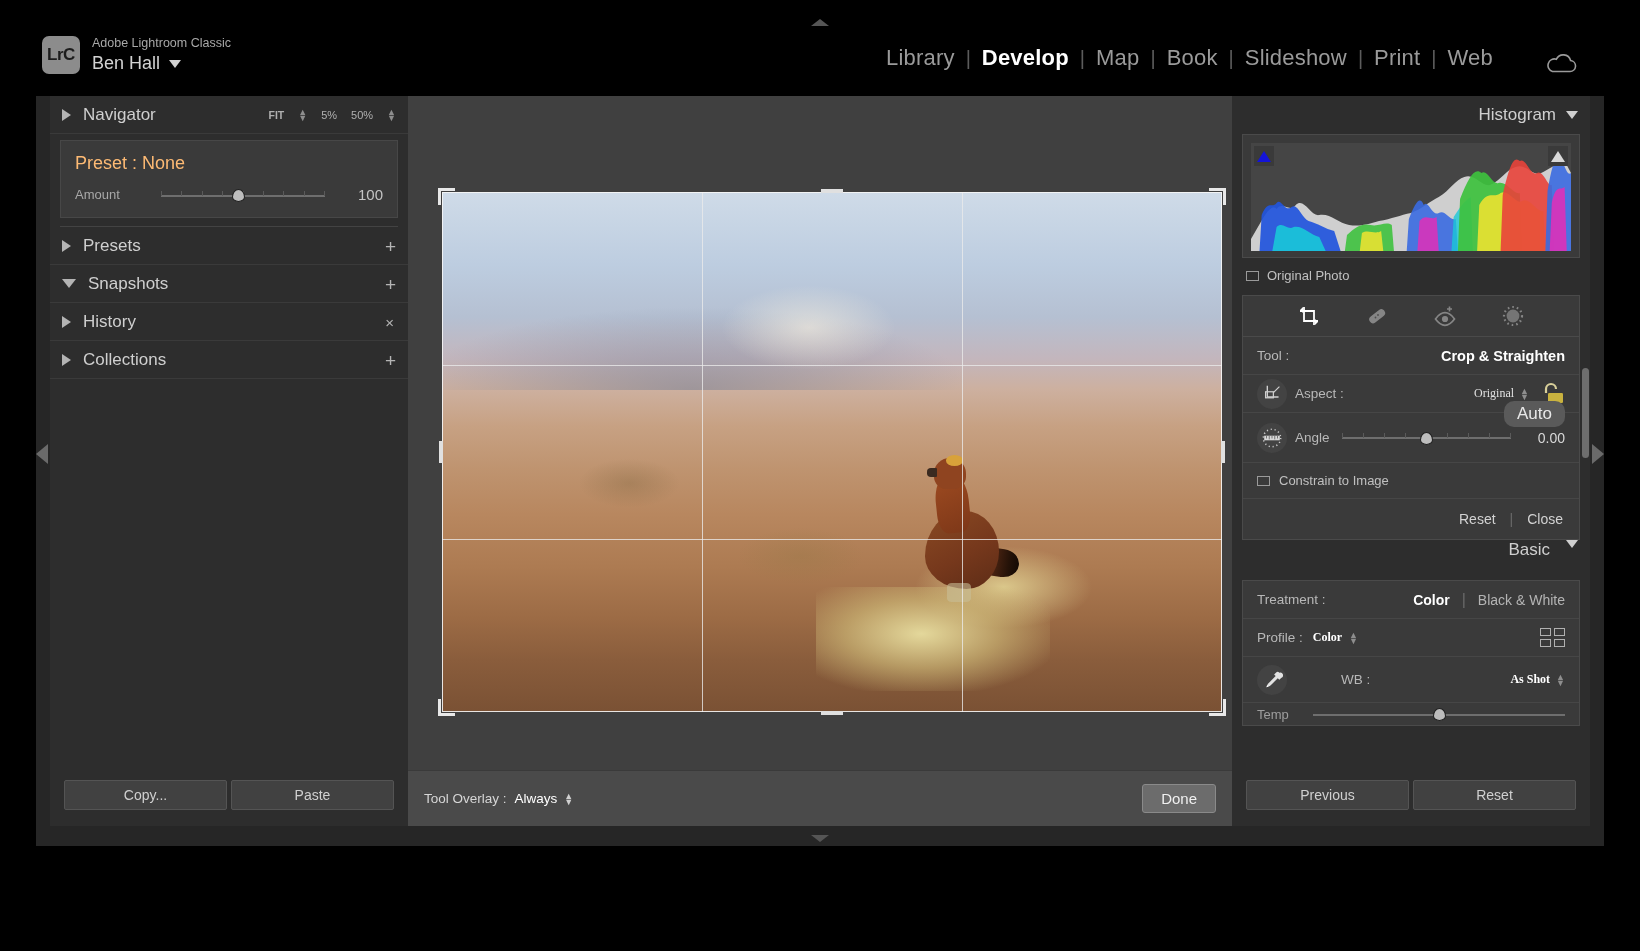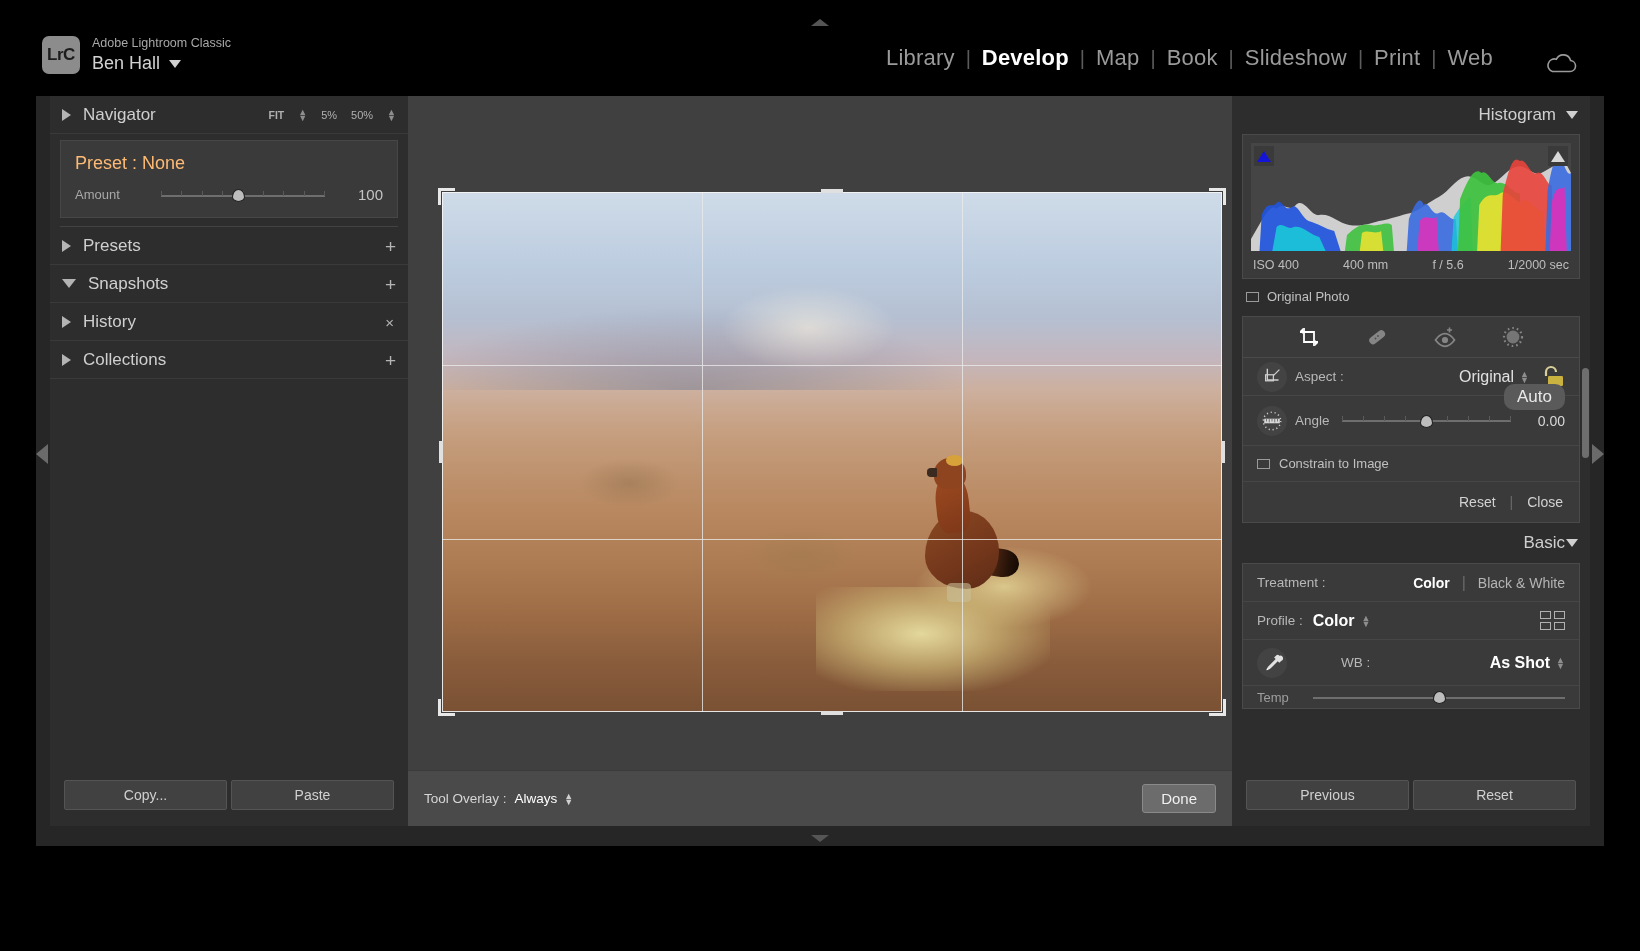--- a/index.html
+++ b/index.html
@@ -327,21 +327,21 @@
     border-bottom: 1px solid #4a4a4a;
   }
   .tool-row {
     position: relative; display: flex; align-items: center;
     height: 38px; padding: 0 14px;
     border-bottom: 1px solid #464646;
   }
   .tool-row.tall { height: 50px; }
   .row-label { color: #b8b8b8; font-size: 13.5px; }
   .row-value-strong { color: #ffffff; font-size: 14.5px; font-weight: bold; margin-left: auto; }
-  .row-value { color: #e0e0e0; font-size: 16px; }
+  .row-value { color: #e0e0e0; font-size: 12px; font-family: Liberation Serif, serif; }
   .icon-circle {
     width: 30px; height: 30px; border-radius: 50%;
     background: #434343;
     display: flex; align-items: center; justify-content: center;
     margin-right: 8px;
   }
   .aspect-value-group {
     margin-left: auto; display: flex; align-items: center; gap: 6px;
   }
   .lock-icon { width: 26px; height: 24px; margin-left: 10px; }
@@ -359,22 +359,22 @@
     border-bottom: 1px solid #464646;
   }
   .reset-close-row {
     display: flex; align-items: center; justify-content: flex-end;
     gap: 14px; height: 40px; padding: 0 16px;
     color: #d2d2d2; font-size: 14px;
   }
   .vsep { color: #6a6a6a; }
 
   .basic-head {
-    display: flex; align-items: center; justify-content: flex-end;
-    gap: 1px; height: 40px; padding: 0 12px;
+    display: flex; align-items: flex-start; justify-content: flex-end;
+    gap: 16px; height: 40px; padding: 0 12px;
   }
   .basic-title { color: #cfcfcf; font-size: 17px; }
   .basic-box {
     margin: 0 10px; background: #3a3a3a; border: 1px solid #4a4a4a;
   }
   .treat-row, .profile-row, .wb-row {
     position: relative; display: flex; align-items: center;
     height: 38px; padding: 0 14px; border-bottom: 1px solid #464646;
   }
   .treat-opts { margin-left: auto; display: flex; align-items: center; gap: 12px; }
@@ -591,26 +591,20 @@
           <path d="M278,48 C282,22 286,10 290,16 C294,20 296,34 300,30 L300,108 L276,108 Z" fill="#3a6ae0" opacity="0.9"></path>
           <path d="M282,60 C286,40 290,48 294,44 L296,108 L280,108 Z" fill="#e02fb8" opacity="0.88"></path>
         </svg>
         <div class="clip-left">
           <span class="clip-tri"></span>
         </div>
         <div class="clip-right">
           <span class="clip-tri white"></span>
         </div>
       </div>
-      <div class="exif-row">
-        <span>ISO 400</span>
-        <span>400 mm</span>
-        <span>f / 5.6</span>
-        <span>1/2000 sec</span>
-      </div>
     </div>
 
     <div class="orig-photo">
       <span class="chk"></span>
       <span class="orig-label">Original Photo</span>
     </div>
 
     <div class="tool-strip">
       <svg class="tool-icon active" viewBox="0 0 24 24">
         <path d="M7 3v14h14" fill="none" stroke="#fff" stroke-width="1.8"></path>
@@ -628,20 +622,24 @@
         <circle cx="12" cy="15" r="3.1" fill="#b4b4b4"></circle>
         <path d="M16.5 2.5v5M14 5h5" stroke="#b4b4b4" stroke-width="1.6"></path>
       </svg>
       <svg class="tool-icon" viewBox="0 0 24 24">
         <circle cx="12" cy="12" r="9" fill="none" stroke="#b4b4b4" stroke-width="2.2" stroke-dasharray="1.6 3"></circle>
         <circle cx="12" cy="12" r="6.4" fill="#9a9a9a"></circle>
       </svg>
     </div>
 
     <div class="tool-section">
+      <div class="tool-row">
+        <span class="row-label">Tool :</span>
+        <span class="row-value-strong">Crop &amp; Straighten</span>
+      </div>
 
       <div class="tool-row">
         <span class="icon-circle">
           <svg viewBox="0 0 22 22" width="19" height="19">
             <path d="M5 2v13h13" fill="none" stroke="#d0d0d0" stroke-width="1.6"></path>
             <rect x="3" y="9" width="9" height="7" fill="none" stroke="#d0d0d0" stroke-width="1.4"></rect>
             <path d="M12 10 L19 3" stroke="#d0d0d0" stroke-width="1.4"></path>
           </svg>
         </span>
         <span class="row-label">Aspect :</span>

